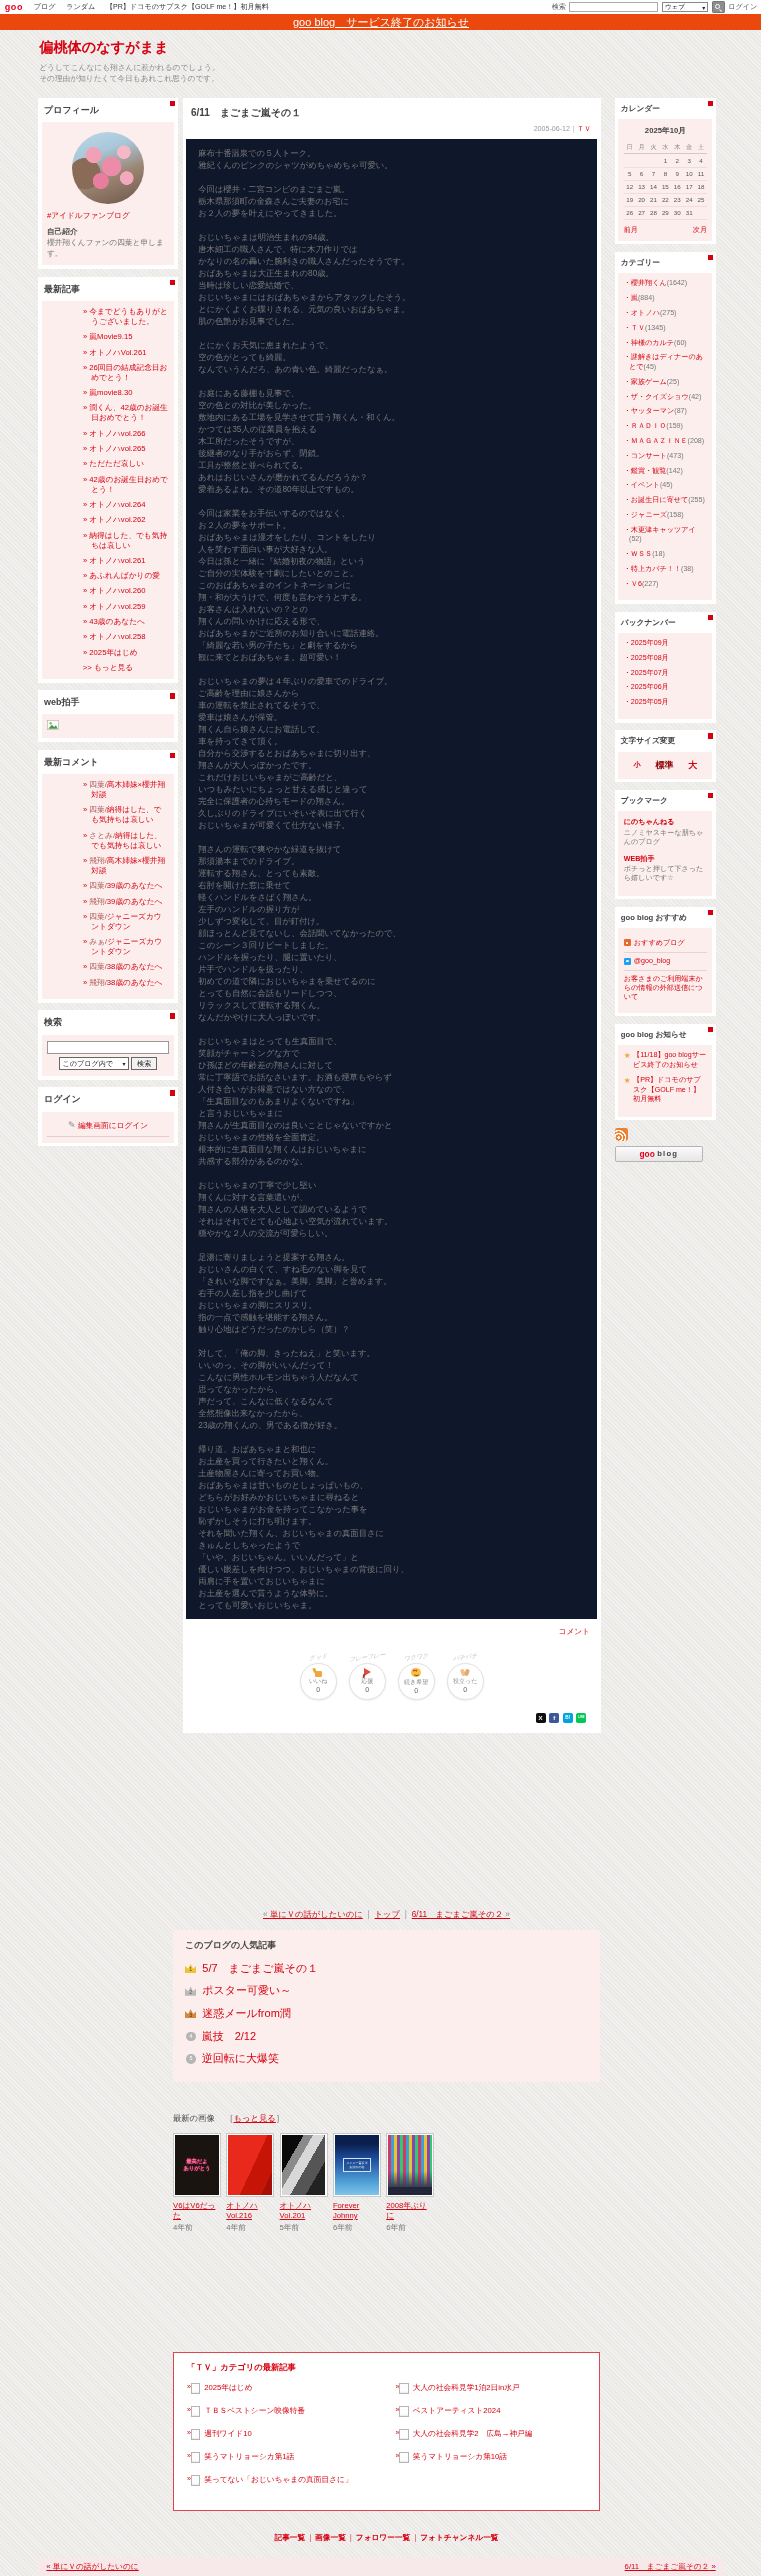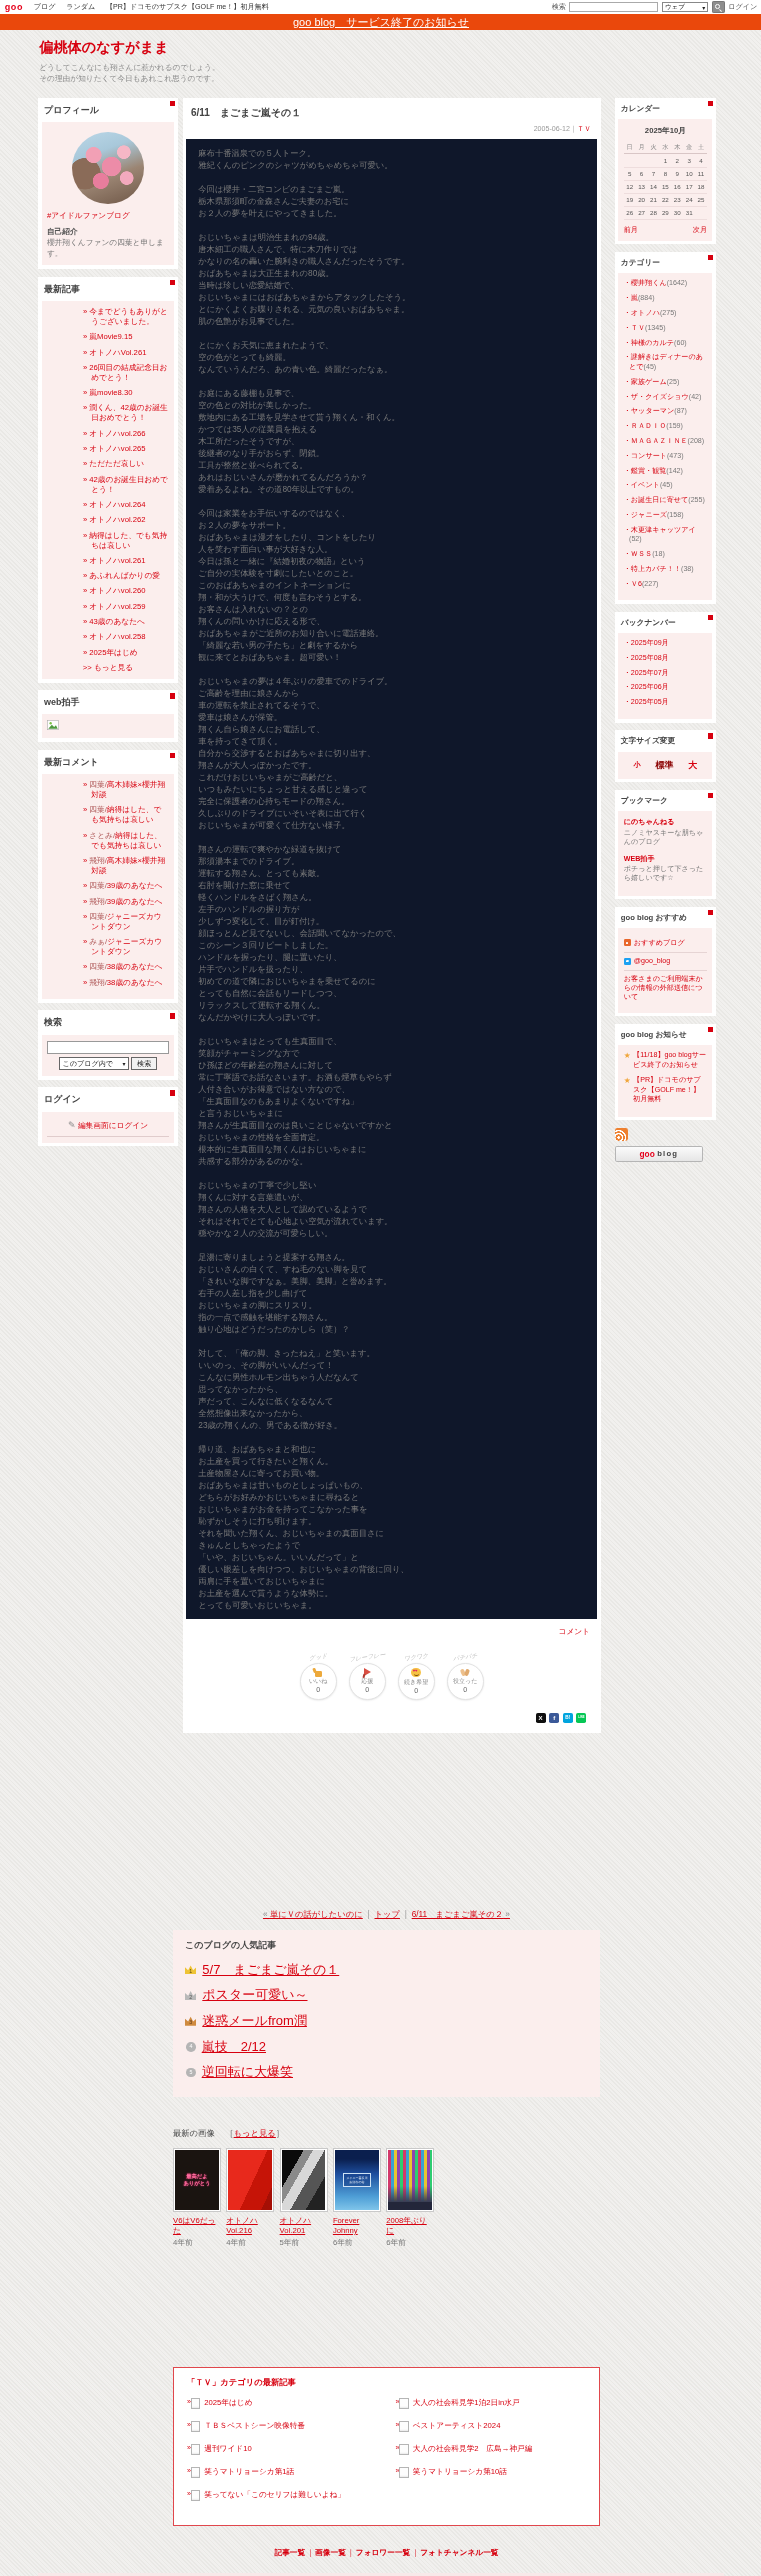--- a/index.html
+++ b/index.html
@@ -167,21 +167,21 @@
   .nav-row { margin-top:176px; text-align:center; font-size:8.3px; color:#888; }
   .nav-row a { color:#d7000f; text-decoration:underline; margin:0 2.4px; }
   .nav-row .nv-prev::before { content:"« "; color:#888; text-decoration:none; }
   .nav-row .nv-next::after { content:" »"; color:#888; }
   .nav-row .pipe { color:#999; margin:0 2.4px; }
 
   .popular { background:#fbeeed; margin-top:9.5px; padding:9.5px 12px 8.3px 12px; }
   .popular h3 { font-size:9px; color:#444; margin-bottom:8.3px; }
   .popular ul { list-style:none; }
   .popular li { display:flex; align-items:center; margin-bottom:7.7px; }
-  .popular a { color:#d7000f; font-size:13px;text-decoration:underline; }
+  .popular a { color:#d7000f; font-size:11px; }
   .rank { width:11.3px; height:9.5px; position:relative; margin-right:6px; flex:0 0 auto; }
   .rank i { position:absolute; left:0; right:0; bottom:0; text-align:center; font-style:normal; font-size:5.3px; color:#fff; line-height:6.5px; }
   .popular li:nth-child(-n+3) .rank::before { content:""; position:absolute; inset:0;
     clip-path:polygon(0 100%,0 25%,28% 55%,50% 5%,72% 55%,100% 25%,100% 100%); background:#c9c9c9; }
   .popular li:nth-child(1) .rank::before { background:#eec335; }
   .popular li:nth-child(2) .rank::before { background:#b9b9b9; }
   .popular li:nth-child(3) .rank::before { background:#cf8a3e; }
   .popular li:nth-child(-n+3) .rank i { color:#5d4a12; }
   .popular li:nth-child(2) .rank i { color:#555; }
   .popular li:nth-child(3) .rank i { color:#5e3a16; }
@@ -848,21 +848,21 @@
             <li data-name="category-latest-item">
               <span class="doc-icon" data-name="document-icon"></span>
               <a data-name="category-latest-link">週刊ワイド10</a>
             </li>
             <li data-name="category-latest-item">
               <span class="doc-icon" data-name="document-icon"></span>
               <a data-name="category-latest-link">笑うマトリョーシカ第1話</a>
             </li>
             <li data-name="category-latest-item">
               <span class="doc-icon" data-name="document-icon"></span>
-              <a data-name="category-latest-link">笑ってない「このセリフは難しいよね」</a>
+              <a data-name="category-latest-link">笑ってない「おじいちゃまの真面目さに」</a>
             </li>
           </ul>
         <ul>
 
         <li data-name="category-latest-item">
               <span class="doc-icon" data-name="document-icon"></span>
               <a data-name="category-latest-link">大人の社会科見学1泊2日in水戸</a>
             </li>
             <li data-name="category-latest-item">
               <span class="doc-icon" data-name="document-icon"></span>

